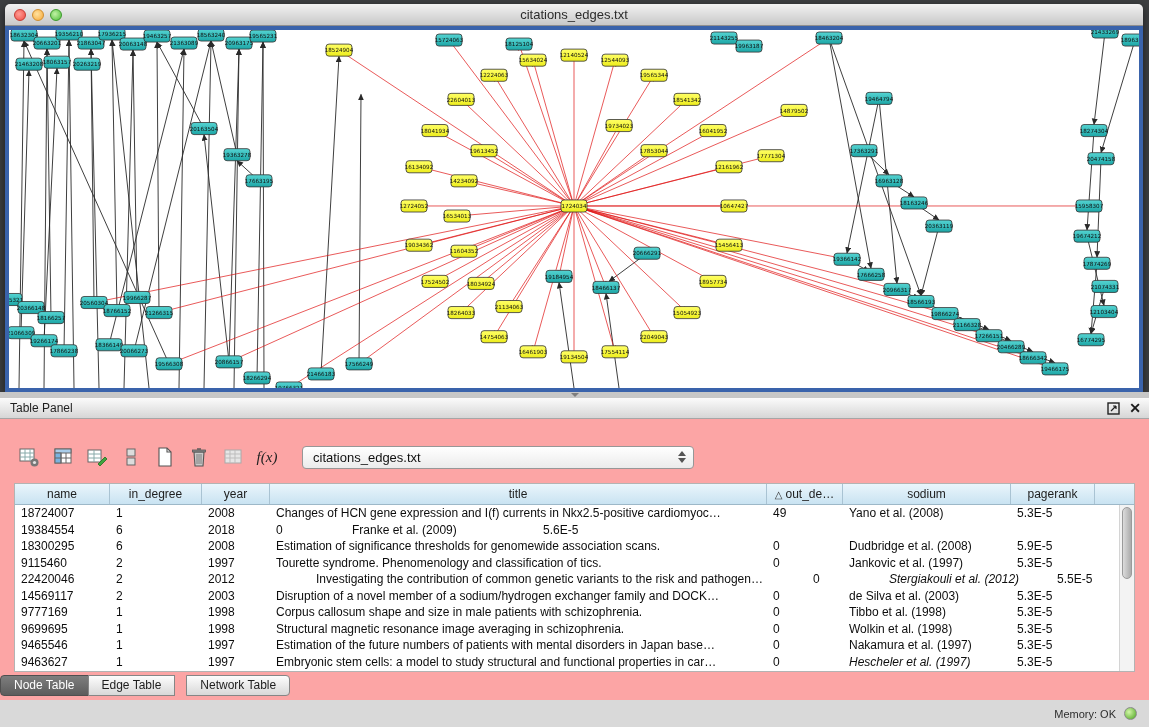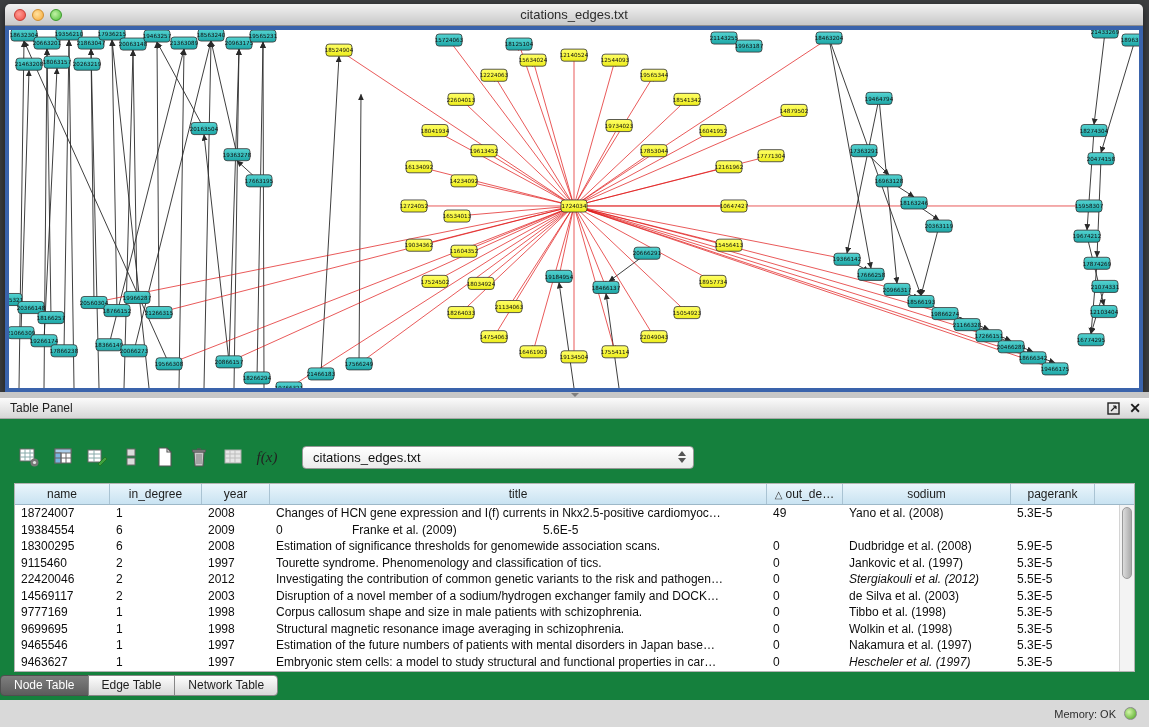--- a/index.html
+++ b/index.html
@@ -27,21 +27,21 @@
           border-left:4px solid transparent; border-right:4px solid transparent; border-top:4px solid #7e7e7e; }
 
   
   .panel-header { position:absolute; left:0; top:398px; width:1149px; height:21px;
                   background:linear-gradient(#fbfbfb,#d6d6d6); border-bottom:1px solid #a6a6a6;
                   font-size:12px; color:#1f1f1f; line-height:20px; padding-left:10px; }
   .ph-icons { position:absolute; right:8px; top:2px; display:flex; align-items:center; gap:9px; }
   .ph-close { font-size:14px; font-weight:bold; color:#1a1a1a; line-height:16px; cursor:default; }
 
   
-  .panel-body { position:absolute; left:0; top:419px; width:1149px; height:281px; background:#15803d; }
+  .panel-body { position:absolute; left:0; top:419px; width:1149px; height:281px; background:#fca5a5; }
 
   .toolbar { position:absolute; left:16px; top:24px; height:28px; display:flex; align-items:center; }
   .tbtn { width:26px; height:26px; border:none; background:transparent; margin-right:8px;
           display:flex; align-items:center; justify-content:center; cursor:default; }
   .fx { font-family:"Liberation Serif",serif; font-style:italic; font-size:15px; color:#222; }
   .combo { margin-left:14px; width:392px; height:23px; border:1px solid #979797; border-radius:4px;
            background:linear-gradient(#ffffff,#ebebeb); display:flex; align-items:center;
            font-size:13px; color:#111; padding-left:10px; position:relative;
            box-shadow:inset 0 1px 0 #fff; }
   .combo-arrows { position:absolute; right:7px; top:4px; width:9px; }
@@ -65,21 +65,21 @@
              border-left:1px solid #d4d4d4; }
   .vthumb { margin:2px; height:72px; border:1px solid #9a9a9a; border-radius:7px;
             background:linear-gradient(90deg,#dcdcdc,#ababab); }
 
   
   .tabs { position:absolute; left:0; right:0; top:256px; display:flex; }
   .tab { height:21px; padding:0 13px; font-size:12px; line-height:19px; border:1px solid #868686;
          background:linear-gradient(#fdfdfd,#d8d8d8); color:#1d1d1d; margin-right:-1px; cursor:default;
          font-family:"Liberation Sans",sans-serif; }
   .tab:first-child { border-radius:4px 0 0 4px; }
-  .tab:last-child  { border-radius:0 4px 4px 0; }
+  .tab:last-child  { border-radius:0 4px 4px 0;margin-left:12px; }
   .tab.active { background:linear-gradient(#7e7e7e,#5c5c5c); color:#fff; border-color:#4f4f4f; }
 
   
   .statusbar { position:absolute; left:0; top:700px; width:1149px; height:27px; background:#d9d9d9;
                display:flex; align-items:center; justify-content:flex-end; padding-right:12px; gap:8px;
                font-size:11px; color:#2e2e2e; }
   .memdot { width:13px; height:13px; border-radius:50%; border:1px solid #8b8b8b;
             background:radial-gradient(circle at 4px 4px,#d3f7a8,#49a21d); }
 </style>
 </head>
@@ -740,21 +740,21 @@
           <div class="td" style="width: 68px;">2008</div>
           <div class="td" style="width: 497px;">Changes of HCN gene expression and I(f) currents in Nkx2.5-positive cardiomyoc…</div>
           <div class="td" style="width: 76px;">49</div>
           <div class="td" style="width: 168px;">Yano et al. (2008)</div>
           <div class="td" style="width: 84px;">5.3E-5</div>
           <div class="td fill"></div>
         </div>
         <div class="tr">
           <div class="td" style="width: 95px;">19384554</div>
           <div class="td" style="width: 92px;">6</div>
-          <div class="td" style="width: 68px;">2009</div>
+          <div class="td" style="width: 68px;">2018</div>
           <div class="td" style="width: 76px;">0</div>
           <div class="td" style="width: 168px;">Franke et al. (2009)</div>
           <div class="td" style="width: 84px; margin-left: 23px;">5.6E-5</div>
           <div class="td fill"></div>
         </div>
         <div class="tr">
           <div class="td" style="width: 95px;">18300295</div>
           <div class="td" style="width: 92px;">6</div>
           <div class="td" style="width: 68px;">2008</div>
           <div class="td" style="width: 497px;">Estimation of significance thresholds for genomewide association scans.</div>
@@ -770,21 +770,21 @@
           <div class="td" style="width: 497px;">Tourette syndrome. Phenomenology and classification of tics.</div>
           <div class="td" style="width: 76px;">0</div>
           <div class="td" style="width: 168px;">Jankovic et al. (1997)</div>
           <div class="td" style="width: 84px;">5.3E-5</div>
           <div class="td fill"></div>
         </div>
         <div class="tr">
           <div class="td" style="width: 95px;">22420046</div>
           <div class="td" style="width: 92px;">2</div>
           <div class="td" style="width: 68px;">2012</div>
-          <div class="td" style="width: 497px;">Investigating the contribution of common genetic variants to the risk and pathogen…</div>
+          <div class="td" style="width: 497px; margin-left: 40px;">Investigating the contribution of common genetic variants to the risk and pathogen…</div>
           <div class="td" style="width: 76px;">0</div>
           <div class="td" style="width: 168px; font-style: italic;">Stergiakouli et al. (2012)</div>
           <div class="td" style="width: 84px;">5.5E-5</div>
           <div class="td fill"></div>
         </div>
         <div class="tr">
           <div class="td" style="width: 95px;">14569117</div>
           <div class="td" style="width: 92px;">2</div>
           <div class="td" style="width: 68px;">2003</div>
           <div class="td" style="width: 497px;">Disruption of a novel member of a sodium/hydrogen exchanger family and DOCK…</div>

